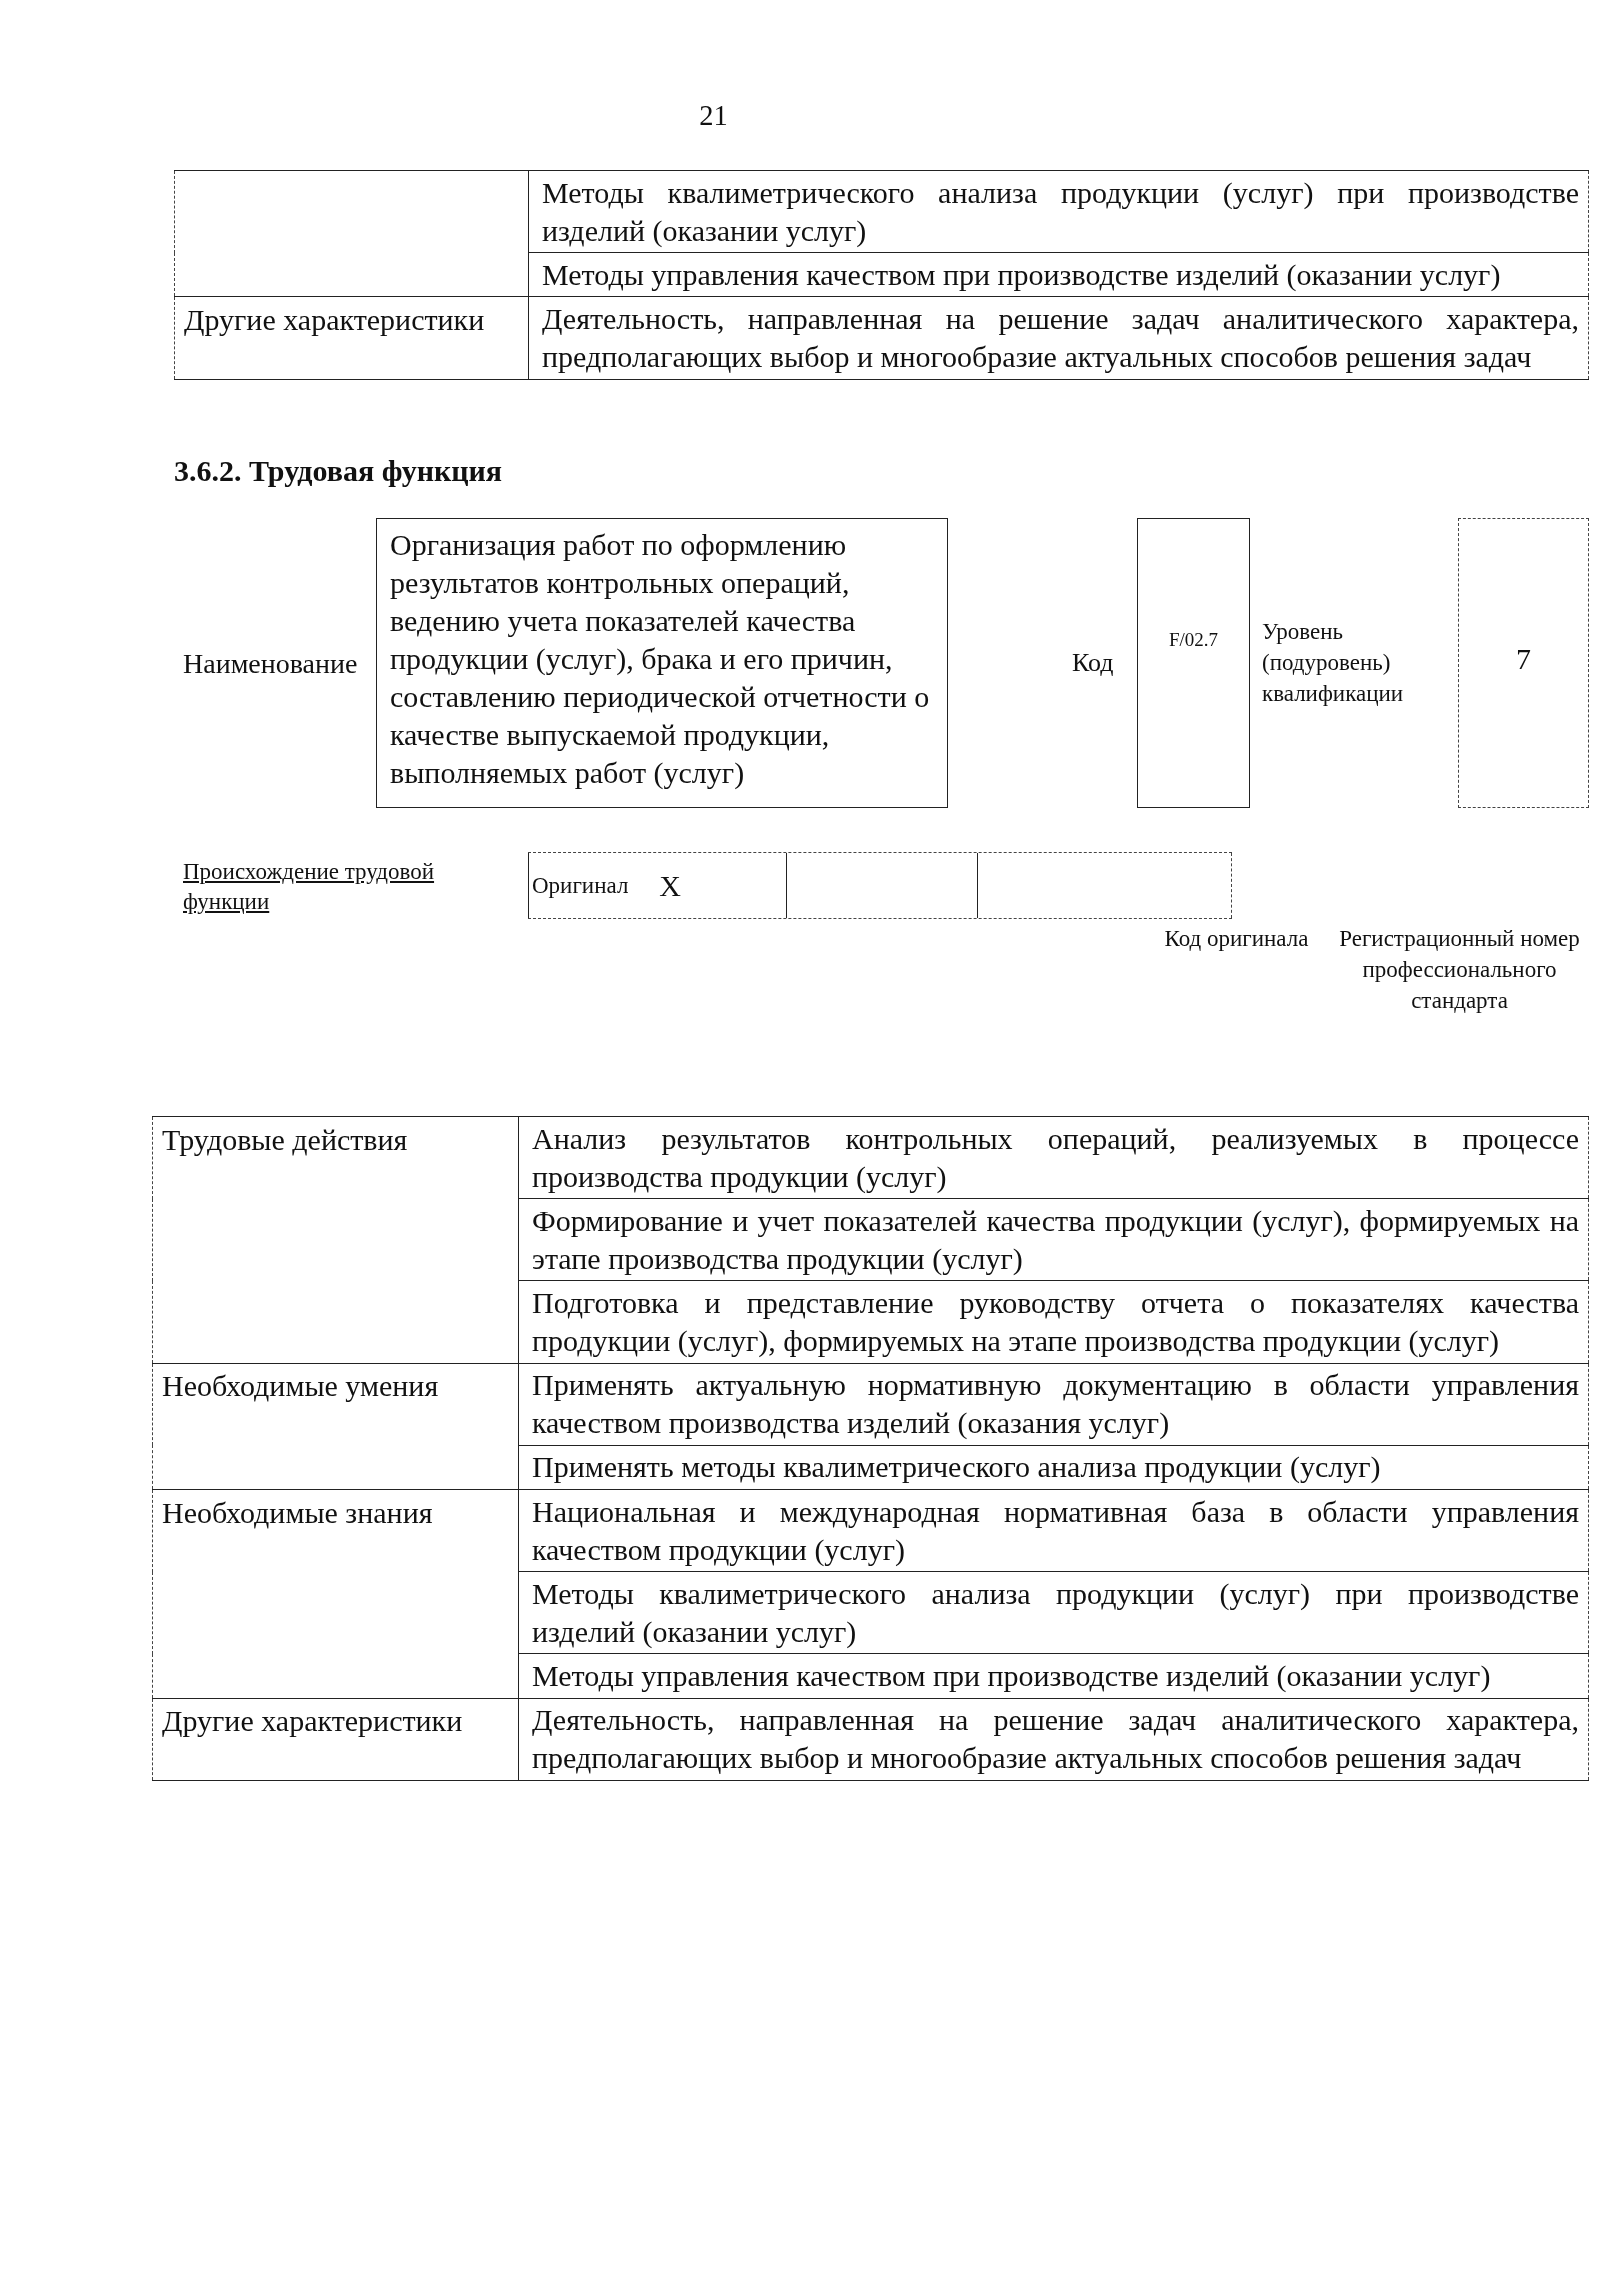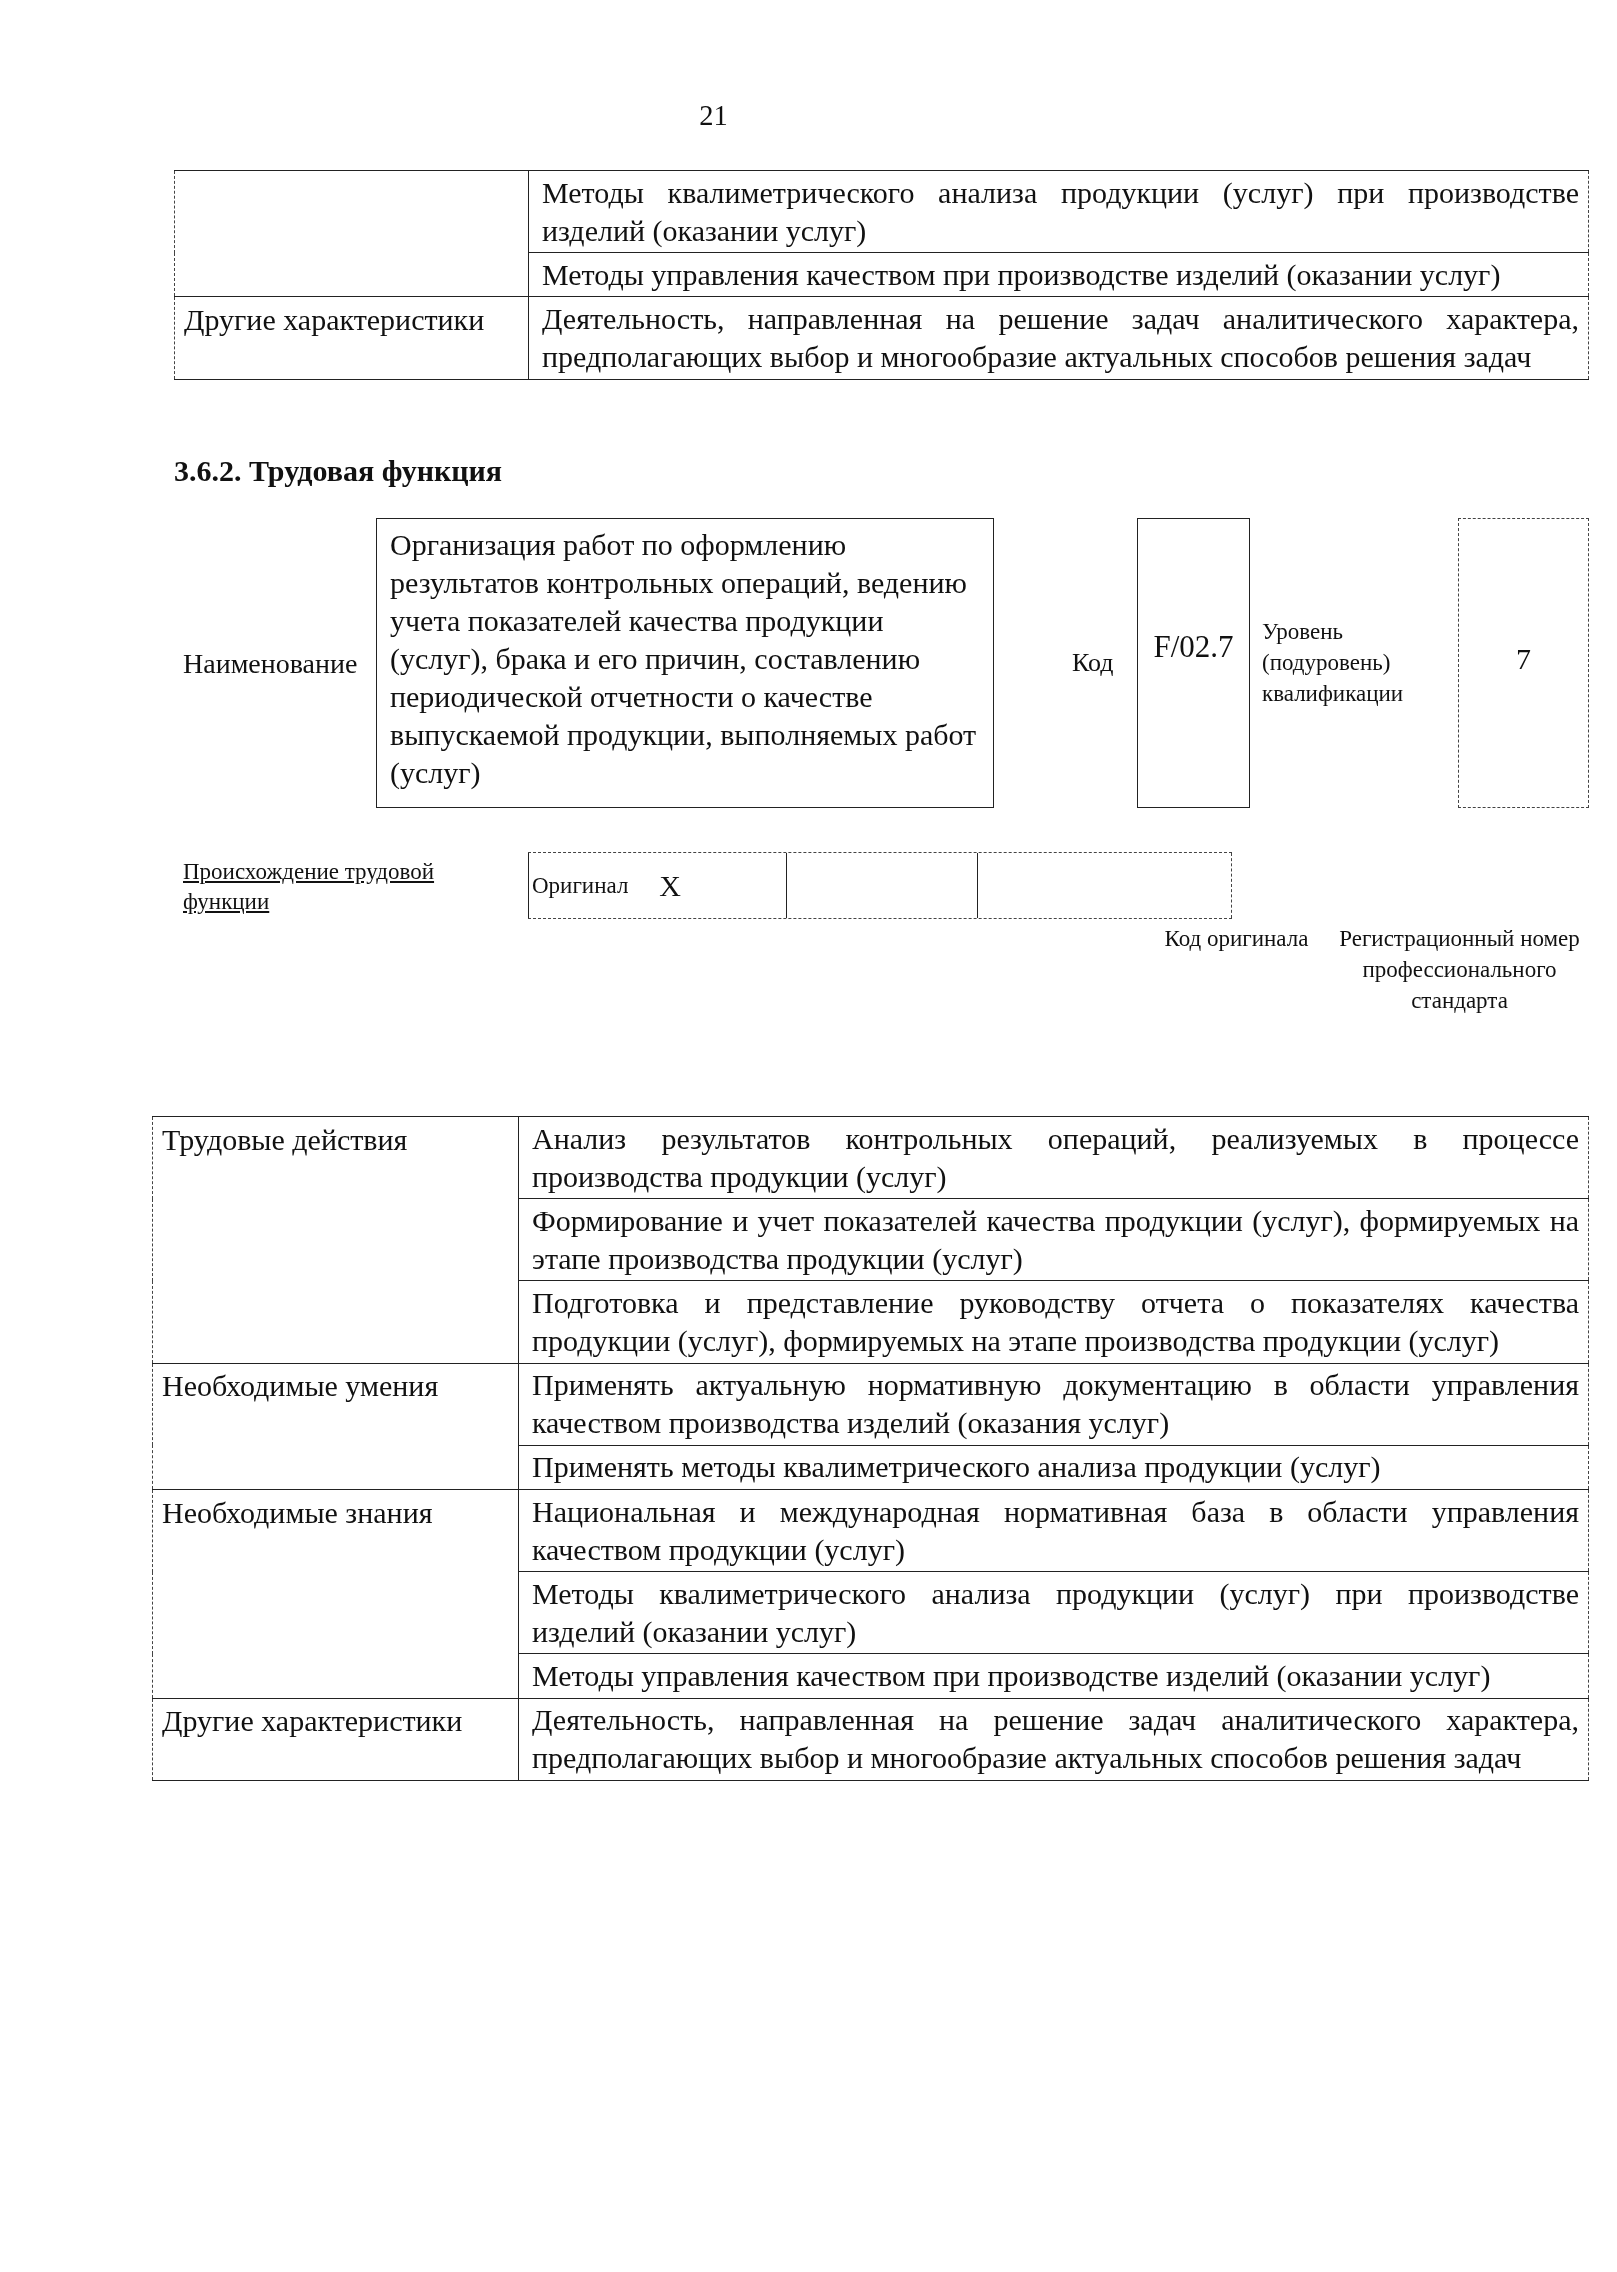--- a/index.html
+++ b/index.html
@@ -14,25 +14,25 @@
   table.grid td.val { padding: 2.6px 9px 2.6px 13px; text-align: justify; text-align-last: left; }
   table.grid tr td:first-child { border-left: 1.3px dashed #444; }
   table.grid tr td:last-child { border-right: 1.3px dashed #444; }
 
   #top-table { left: 174px; top: 170px; width: 1415px; }
   #main-table { left: 152px; top: 1079px; width: 1437px; margin-top: 37px; }
 
   .heading { left: 174px; top: 454px; font-size: 30px; font-weight: bold; }
 
   .naim-label { left: 183px; top: 648px; font-size: 28px; }
-  .name-box { left: 376px; top: 518px; width: 618px; height: 290px; border: 1.3px solid #222;
+  .name-box { left: 376px; top: 518px; width: 572px; height: 290px; border: 1.3px solid #222;
               padding: 6.5px 13px; box-sizing: border-box; font-size: 30px; line-height: 38px; }
   .kod-label { left: 1072px; top: 648px; font-size: 26px; }
   .kod-box { left: 1137px; top: 518px; width: 113px; height: 290px; border: 1.3px solid #222;
-             box-sizing: border-box; font-size: 31px; text-align: center; padding-top: 110px; }
+             box-sizing: border-box; font-size: 19px; text-align: center; padding-top: 110px; }
   .level-label { left: 1262px; top: 616px; font-size: 23px; line-height: 31px; }
   .level-box { left: 1458px; top: 518px; width: 131px; height: 290px; border: 1.3px dashed #444;
                box-sizing: border-box; font-size: 30px; text-align: center; padding-top: 123px; }
 
   .origin-label { left: 183px; top: 857px; font-size: 23px; line-height: 30px; width: 324px; text-decoration: underline; }
   .origin-row { left: 528px; top: 852px; height: 65px; display: flex; border-top: 1.3px dashed #444;
                 border-bottom: 1.3px dashed #444; }
   .origin-cell { border-left: 1.3px solid #222; height: 65px; box-sizing: border-box;
                  display: flex; align-items: center; padding-left: 3px; font-size: 23px; }
   .origin-cell .x-mark { font-size: 30px; margin-left: 31px; }

